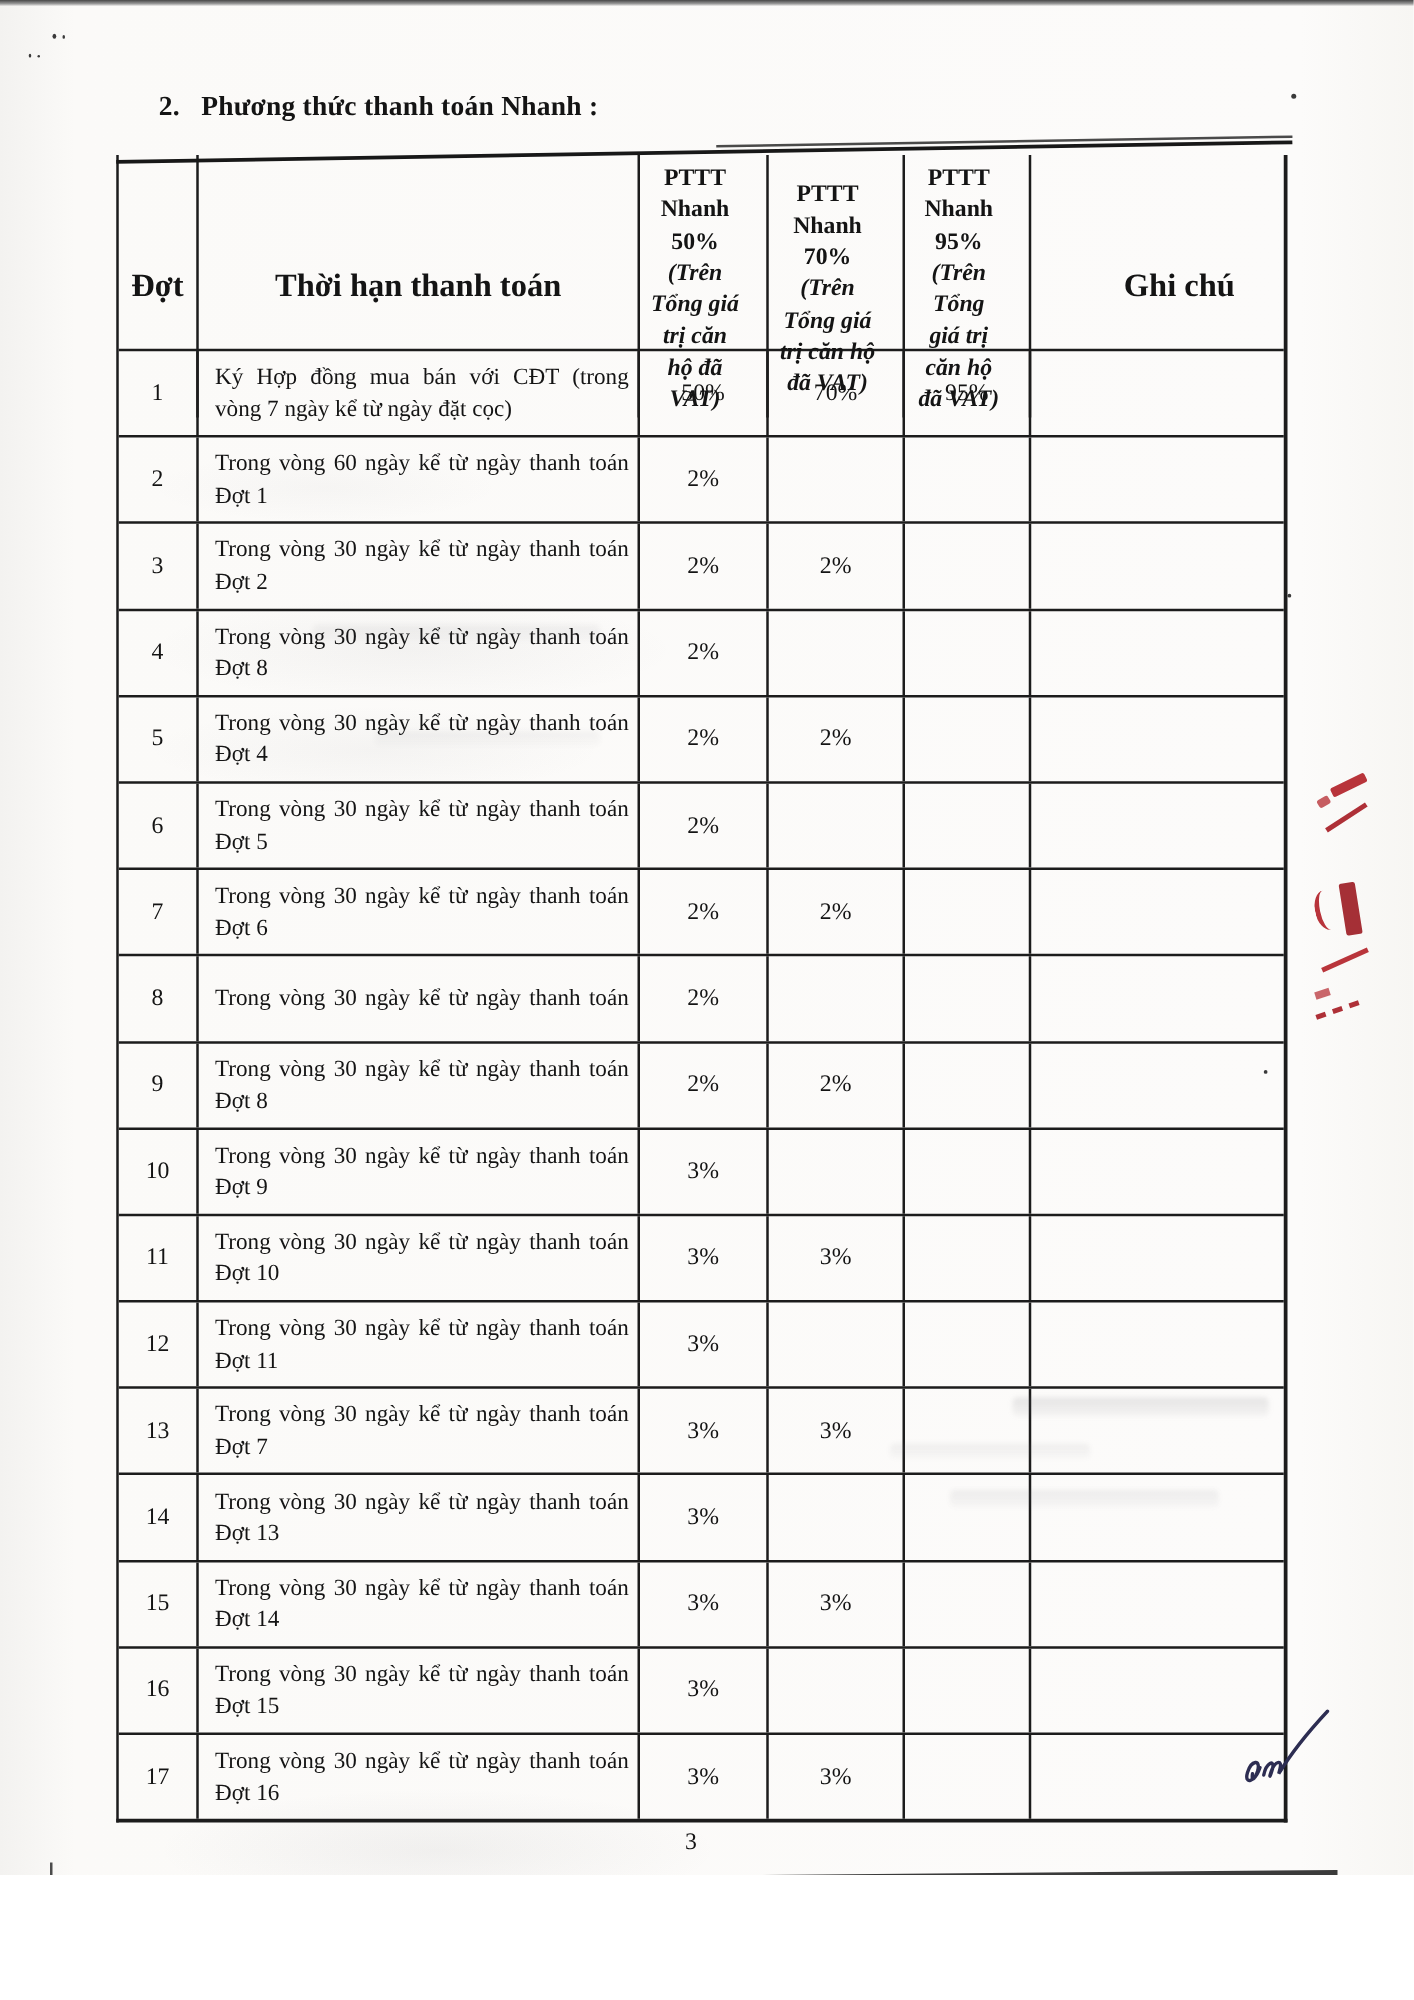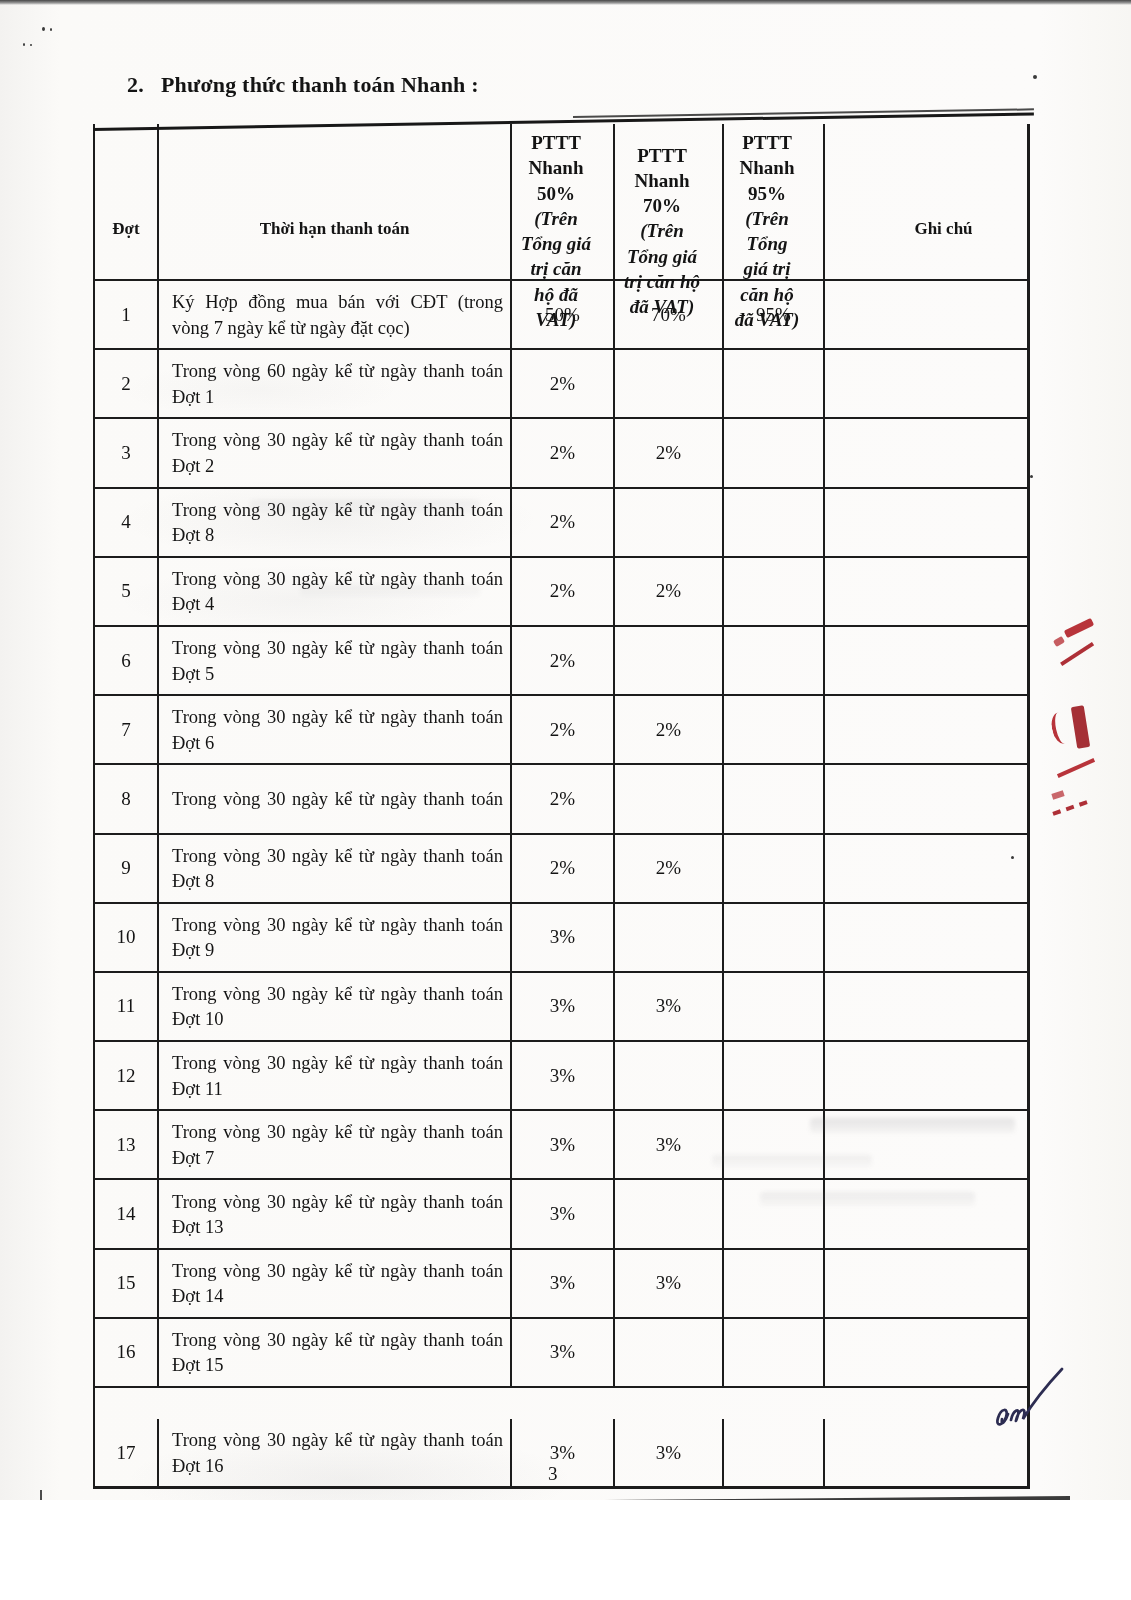--- a/index.html
+++ b/index.html
@@ -29,27 +29,27 @@
   .skew-top-main{position:absolute;left:-2px;top:4px;width:941px;height:2.6px;background:#181818;
     transform:rotate(-0.95deg);transform-origin:left center;}
   .skew-top-ghost{position:absolute;left:478px;top:-8px;width:461px;height:1.6px;background:#2a2a2a;
     transform:rotate(-0.95deg);transform-origin:left center;opacity:.85;}
 
   .grid-row{display:grid;grid-template-columns:64px 353px 103px 109px 101px 1fr;}
   .thead{height:155px;border-bottom:2.5px solid #1c1c1c;}
   .hcell{box-sizing:border-box;border-right:2px solid #1c1c1c;display:flex;align-items:center;
     justify-content:center;text-align:center;font-weight:bold;}
   .hcell:last-child{border-right:none;padding-left:35px;}
-  .hc-plain{font-size:17px;}
+  .hc-plain{font-size:26px;}
   .hc-p{font-size:19px;line-height:1.33;padding:6px 21px 2px 8px;display:block;
     align-content:center;}
   .hnote{font-style:italic;}
 
   .trow{height:67.2px;border-bottom:2px solid #1c1c1c;}
-  .tbody .trow:last-child{border-bottom:none;margin-top:31px;}
+  .tbody .trow:last-child{border-bottom:none;}
   .cell{box-sizing:border-box;border-right:2px solid #1c1c1c;display:flex;flex-direction:column;
     justify-content:center;}
   .cell:last-child{border-right:none;}
   .c-dot{align-items:center;font-size:19px;}
   .c-term{padding:2px 7px 0 13px;font-size:18.5px;line-height:1.38;}
   .c-term .l1{display:block;text-align:justify;text-align-last:justify;}
   .c-term .l2{display:block;}
   .c-p{align-items:center;font-size:19px;}
 
   

